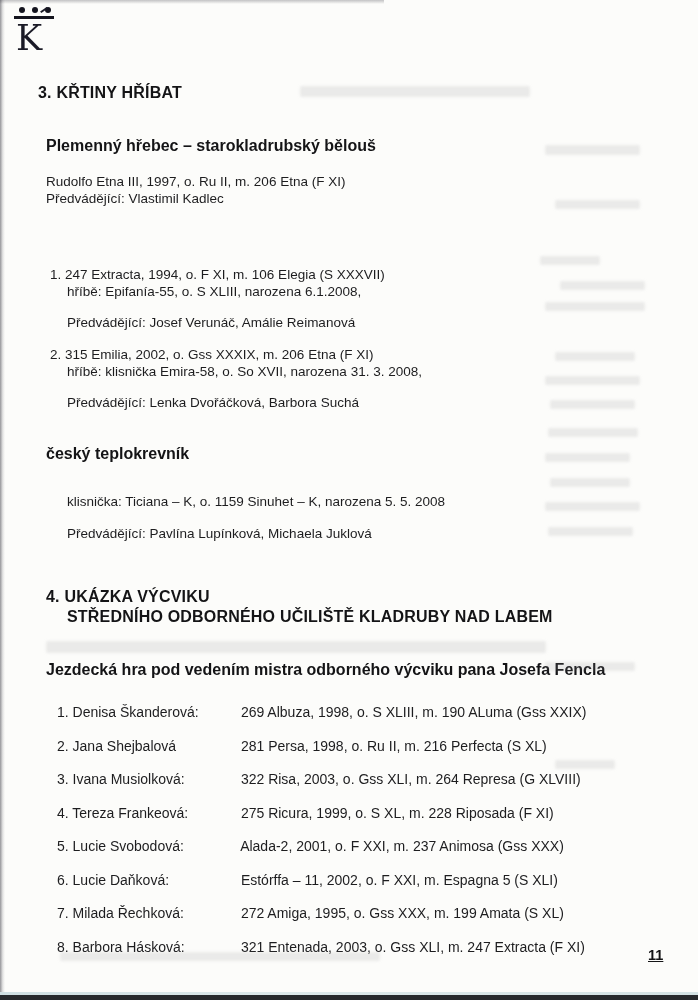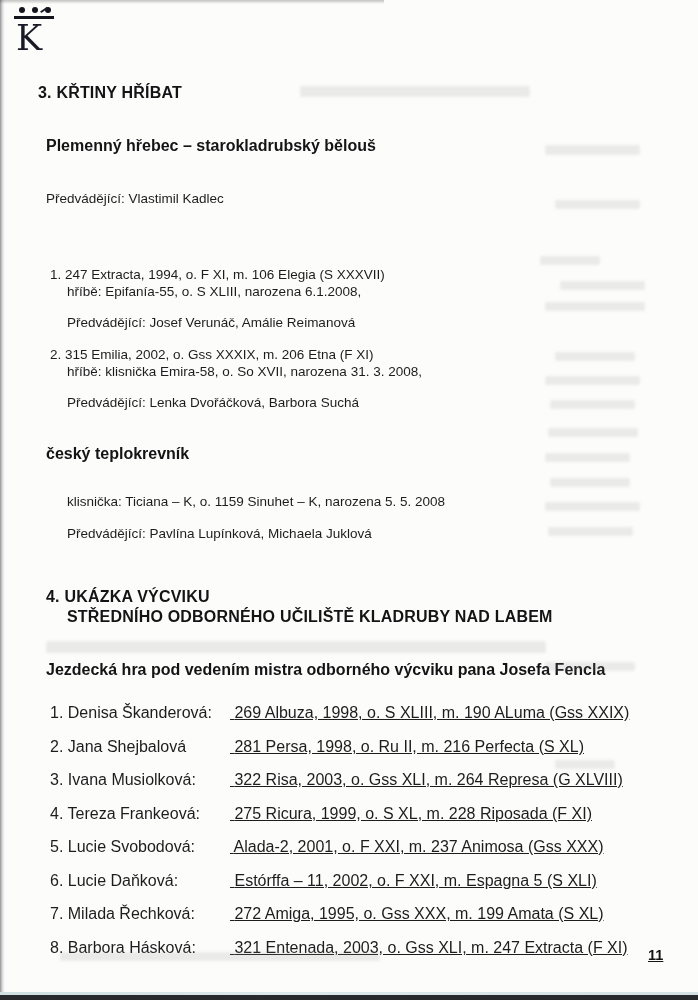--- a/index.html
+++ b/index.html
@@ -46,21 +46,21 @@
     position:absolute; top:2px; left:26px; width:8px; height:2px;
     background:#1a1a26; transform:rotate(-35deg);
   }
 
   
   .sec-title { font-size:16px; font-weight:bold; letter-spacing:0.2px; color:#141416; }
   .sub-bold  { font-size:16px; font-weight:bold; color:#141416; }
   .body-txt  { font-size:13.5px; color:#1d1d1f; }
 
   
-  .rider-row { position:absolute; left:50px; width:620px; font-size:16px; color:#1d1d1f; white-space:nowrap;text-decoration:underline; }
+  .rider-row { position:absolute; left:57px; width:620px; font-size:14px; color:#1d1d1f; white-space:nowrap; }
   .rider-name { display:inline-block; width:180px; }
 
   
   .page-num { font-size:14.5px; font-weight:bold; color:#141416;text-decoration:underline; }
 
   
   .bleed {
     position:absolute;
     background:rgba(146,146,152,0.16);
     filter:blur(1.4px);
@@ -84,20 +84,21 @@
         <span class="logo-dot"></span>
     </div>
     <div class="logo-line"></div>
     <div class="logo-k">K</div>
     <div class="logo-tick"></div>
   </div>
 
   <div class="abs sec-title" style="left:38px; top:84px;">3. KŘTINY HŘÍBAT</div>
 
   <div class="abs sub-bold" style="left:46px; top:137px;">Plemenný hřebec – starokladrubský bělouš</div>
+  <div class="abs body-txt" style="left:46px; top:174px;">Rudolfo Etna III, 1997, o. Ru II, m. 206 Etna (F XI)</div>
   <div class="abs body-txt" style="left:46px; top:191px;">Předvádějící: Vlastimil Kadlec</div>
 
   <div class="abs body-txt" style="left:50px; top:267px;">1. 247 Extracta, 1994, o. F XI, m. 106 Elegia (S XXXVII)</div>
   <div class="abs body-txt" style="left:67px; top:284px;">hříbě: Epifanía-55, o. S XLIII, narozena 6.1.2008,</div>
   <div class="abs body-txt" style="left:67px; top:315px;">Předvádějící: Josef Verunáč, Amálie Reimanová</div>
   <div class="abs body-txt" style="left:50px; top:347px;">2. 315 Emilia, 2002, o. Gss XXXIX, m. 206 Etna (F XI)</div>
   <div class="abs body-txt" style="left:67px; top:364px;">hříbě: klisnička Emira-58, o. So XVII, narozena 31. 3. 2008,</div>
   <div class="abs body-txt" style="left:67px; top:395px;">Předvádějící: Lenka Dvořáčková, Barbora Suchá</div>
 
   <div class="abs sub-bold" style="left:46px; top:445px;">český teplokrevník</div>

